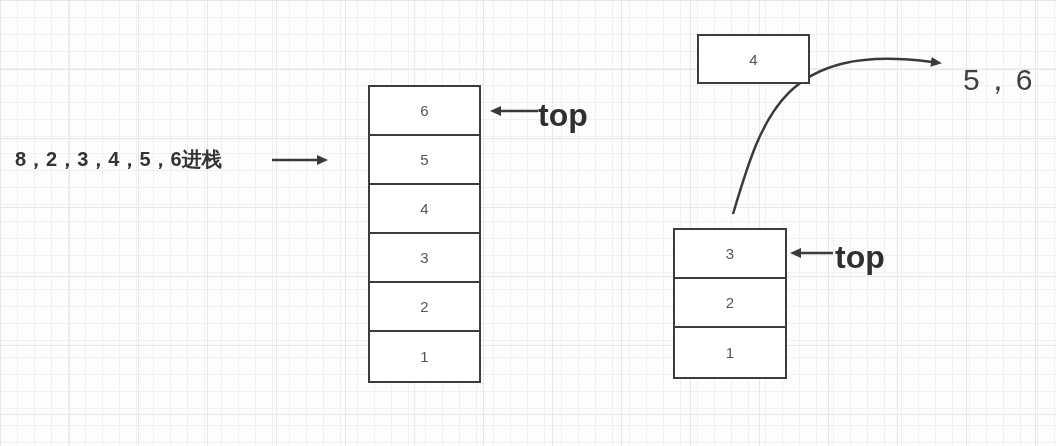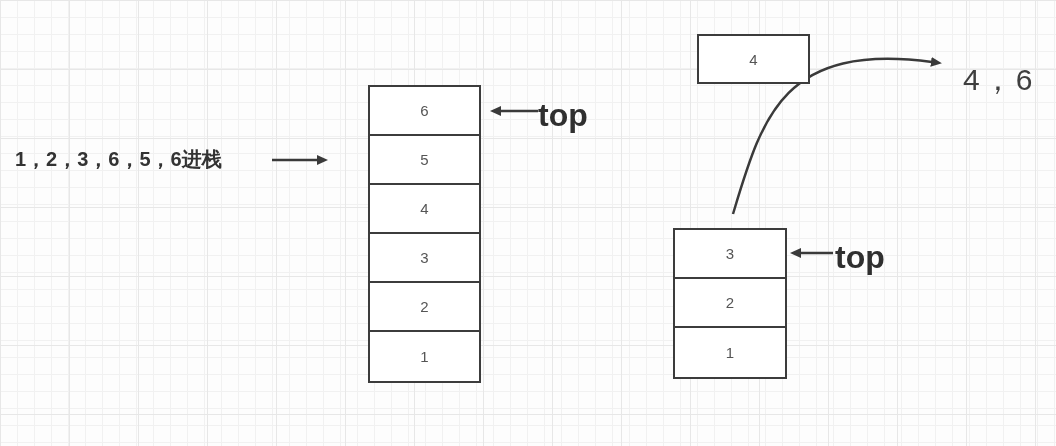--- a/index.html
+++ b/index.html
@@ -95,21 +95,21 @@
       <marker id="arrowhead" viewBox="0 0 12 12" refX="1" refY="6" markerWidth="12" markerHeight="12" orient="auto" markerUnits="userSpaceOnUse">
         <path d="M0,1 L11,6 L0,11 z" fill="#3a3a3a"></path>
       </marker>
     </defs>
     <path d="M 272 160 L 318 160" stroke="#3a3a3a" stroke-width="2.5" fill="none" marker-end="url(#arrowhead)"></path>
     <path d="M 538 111 L 500 111" stroke="#3a3a3a" stroke-width="2.5" fill="none" marker-end="url(#arrowhead)"></path>
     <path d="M 833 253 L 800 253" stroke="#3a3a3a" stroke-width="2.5" fill="none" marker-end="url(#arrowhead)"></path>
     <path d="M 733 214 C 762 118, 782 42, 932 62" stroke="#3a3a3a" stroke-width="2.5" fill="none" marker-end="url(#arrowhead)"></path>
   </svg>
 
-  <div class="push-label">1，2，3，6，5，6进栈</div>
+  <div class="push-label">8，2，3，4，5，6进栈</div>
 
   <div class="stack stack-left">
       <div class="cell">6</div>
       <div class="cell">5</div>
       <div class="cell">4</div>
       <div class="cell">3</div>
       <div class="cell">2</div>
       <div class="cell">1</div>
     </div>
 
@@ -120,15 +120,15 @@
   </div>
 
   <div class="stack stack-right">
       <div class="cell">3</div>
       <div class="cell">2</div>
       <div class="cell">1</div>
     </div>
 
   <div class="top-label top-label-right">top</div>
 
-  <div class="pop-result">4，6</div>
+  <div class="pop-result">5，6</div>
 
 </div>
 
 </body></html>

